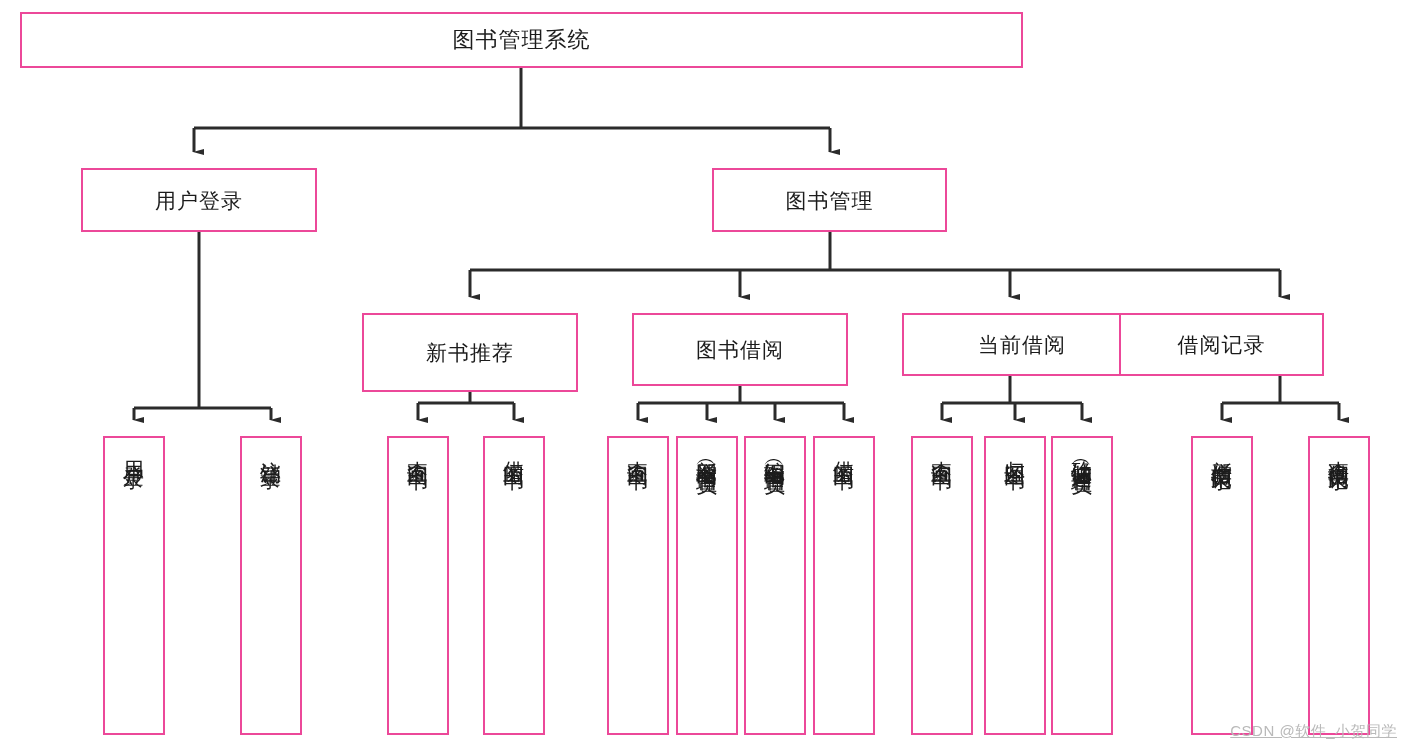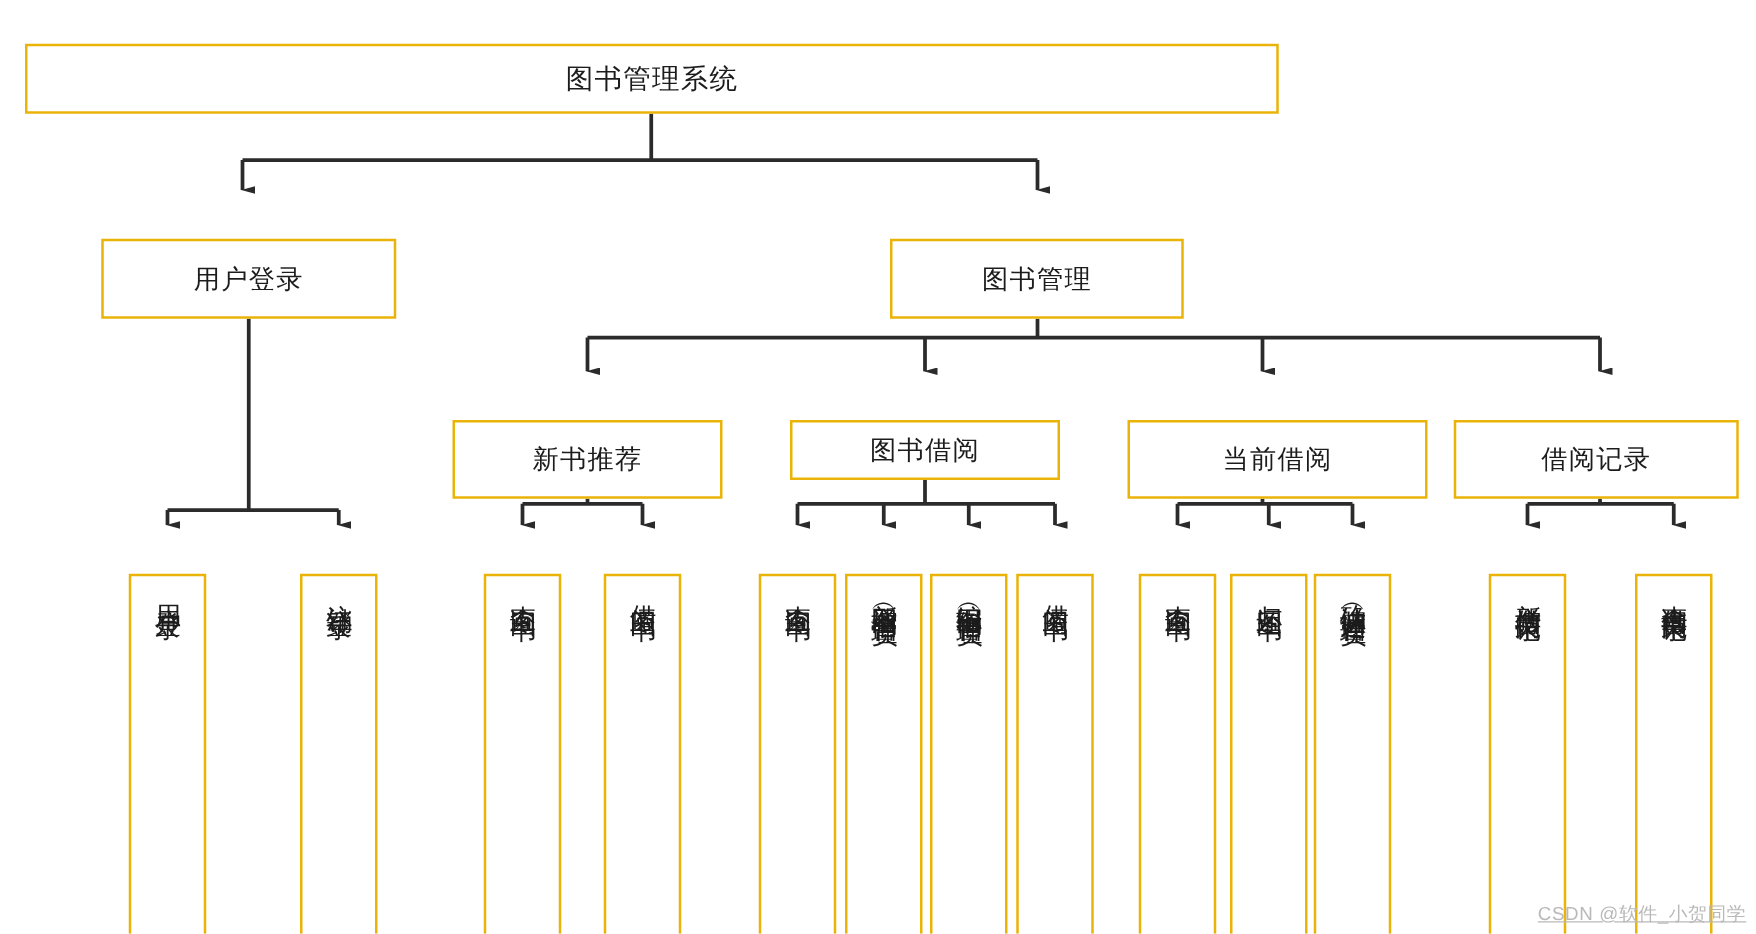--- a/index.html
+++ b/index.html
@@ -24,26 +24,25 @@
     left: 0;
     top: 0;
     width: 1405px;
     height: 747px;
     pointer-events: none;
   }
   .node {
     position: absolute;
     box-sizing: border-box;
     background: #ffffff;
-    border: 2px solid #eab308;
+    border: 2px solid #ec4899;
     display: flex;
     align-items: center;
     justify-content: center;
     color: #1c1c1c;
-    margin-top: 23px;
   }
   .node-label {
     display: block;
     text-align: center;
     line-height: 1.0;
     white-space: nowrap;
   }
   
   .node.horiz .node-label {
     font-size: 21px;
@@ -144,30 +143,30 @@
     <span class="node-label">图书管理系统</span>
   </div>
 
   <div class="node horiz" style="left: 81px; top: 168px; width: 236px; height: 64px;">
     <span class="node-label">用户登录</span>
   </div>
   <div class="node horiz" style="left: 712px; top: 168px; width: 235px; height: 64px;">
     <span class="node-label">图书管理</span>
   </div>
 
-  <div class="node horiz" style="left: 362px; top: 313px; width: 216px; height: 63px;">
+  <div class="node horiz" style="left: 362px; top: 313px; width: 216px; height: 79px;">
     <span class="node-label">新书推荐</span>
   </div>
-  <div class="node horiz" style="left: 632px; top: 313px; width: 216px; height: 48px;">
+  <div class="node horiz" style="left: 632px; top: 313px; width: 216px; height: 73px;">
     <span class="node-label">图书借阅</span>
   </div>
   <div class="node horiz" style="left: 902px; top: 313px; width: 240px; height: 63px;">
     <span class="node-label">当前借阅</span>
   </div>
-  <div class="node horiz" style="left: 1163px; top: 313px; width: 228px; height: 63px;">
+  <div class="node horiz" style="left: 1119px; top: 313px; width: 205px; height: 63px;">
     <span class="node-label">借阅记录</span>
   </div>
 
   <div class="node vert" style="left: 103px; top: 436px; width: 62px; height: 299px;">
     <span class="node-label">用户登录</span>
   </div>
   <div class="node vert" style="left: 240px; top: 436px; width: 62px; height: 299px;">
     <span class="node-label">注销登录</span>
   </div>
   <div class="node vert" style="left: 387px; top: 436px; width: 62px; height: 299px;">

